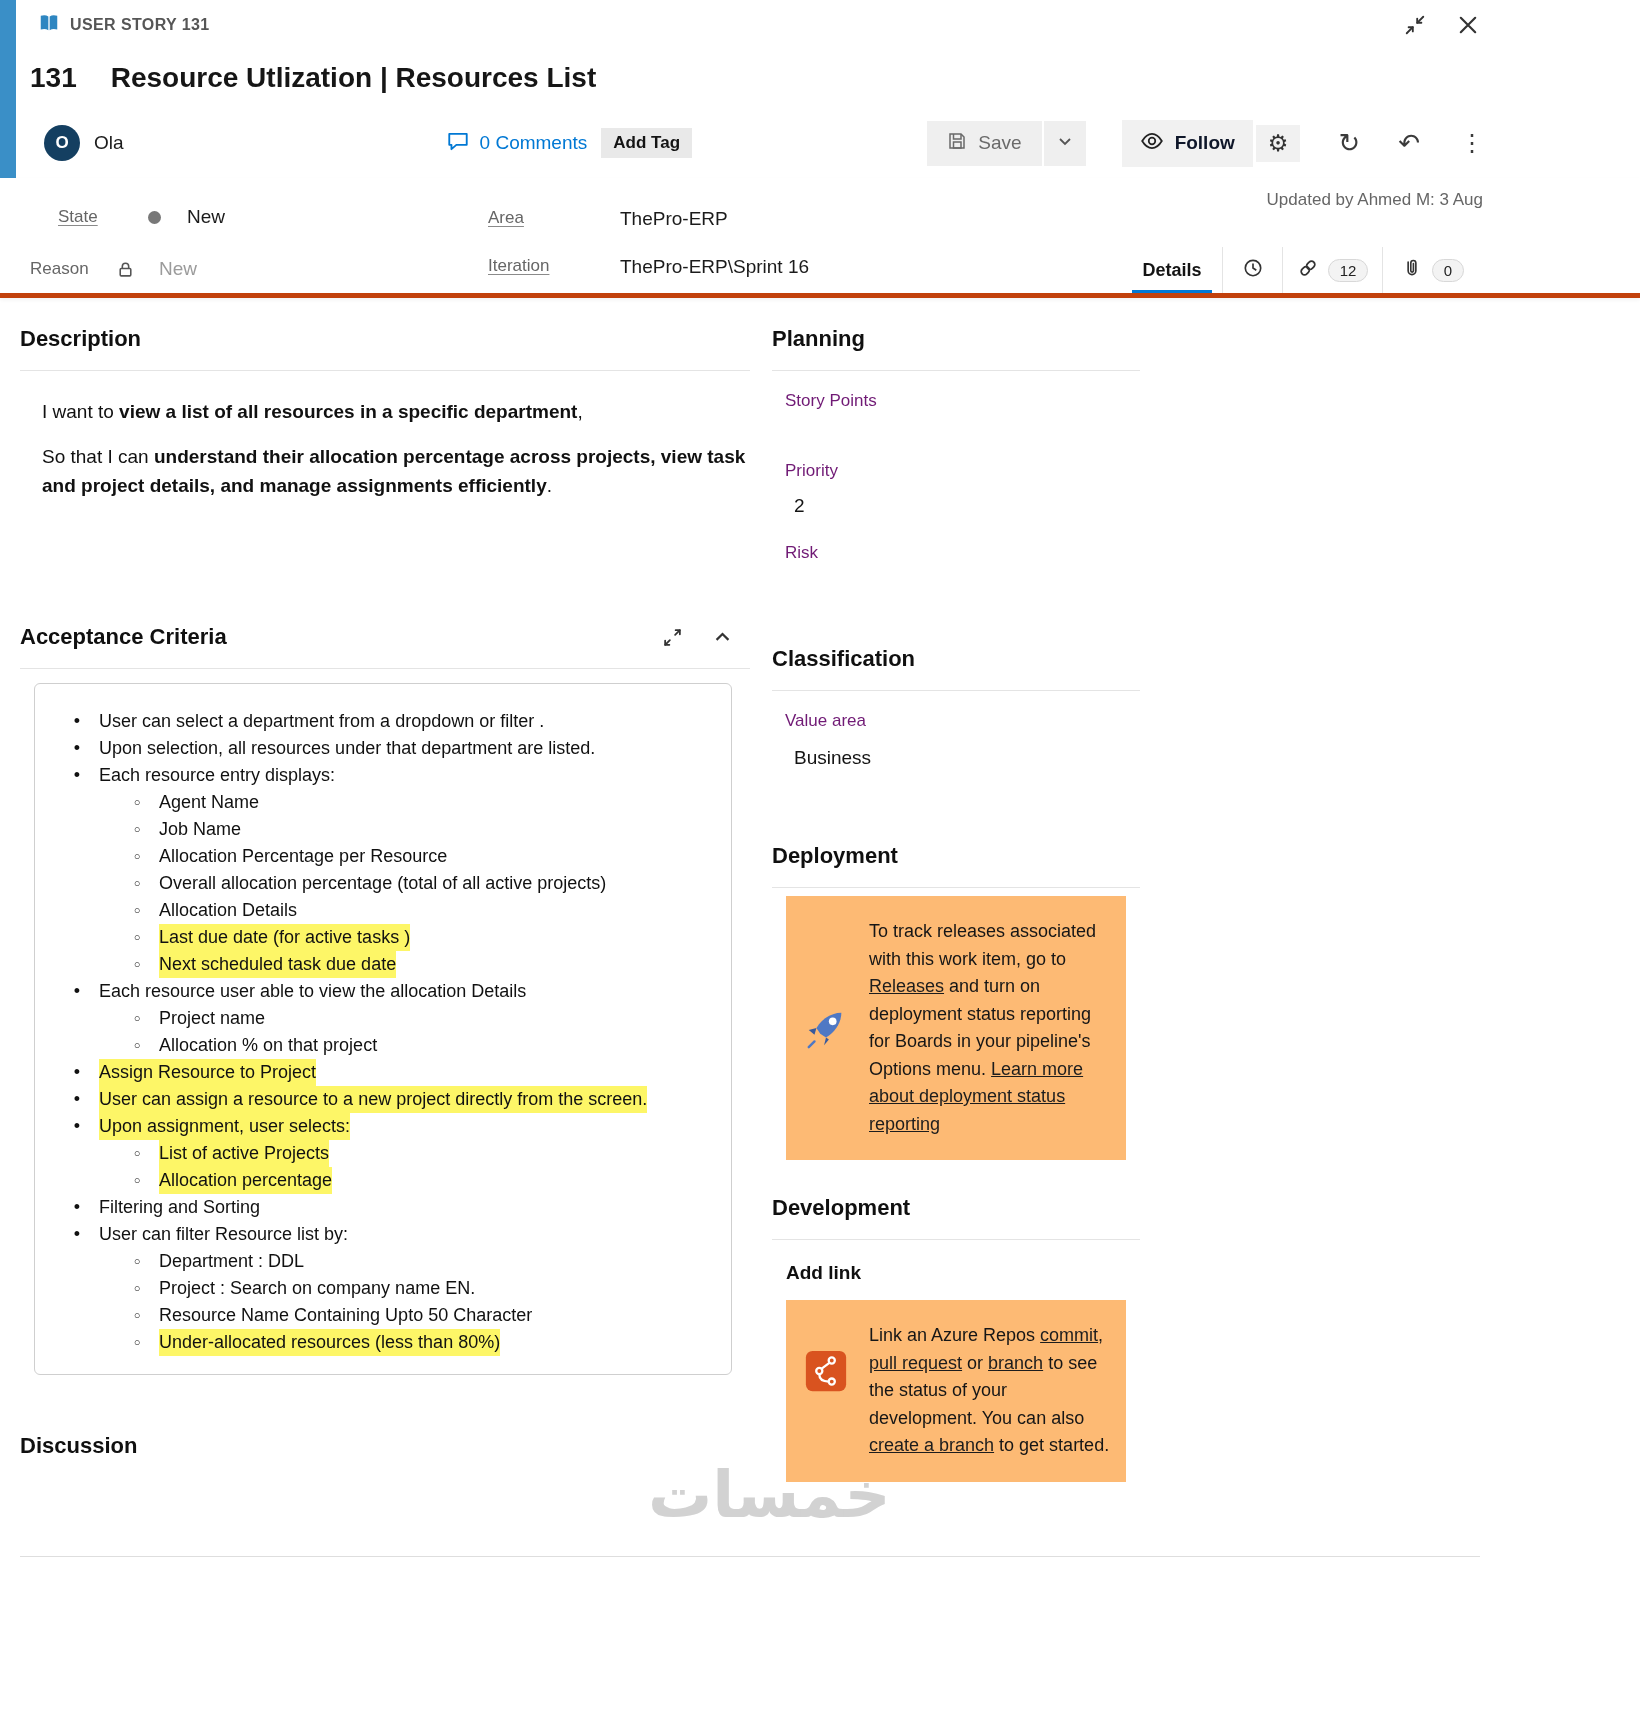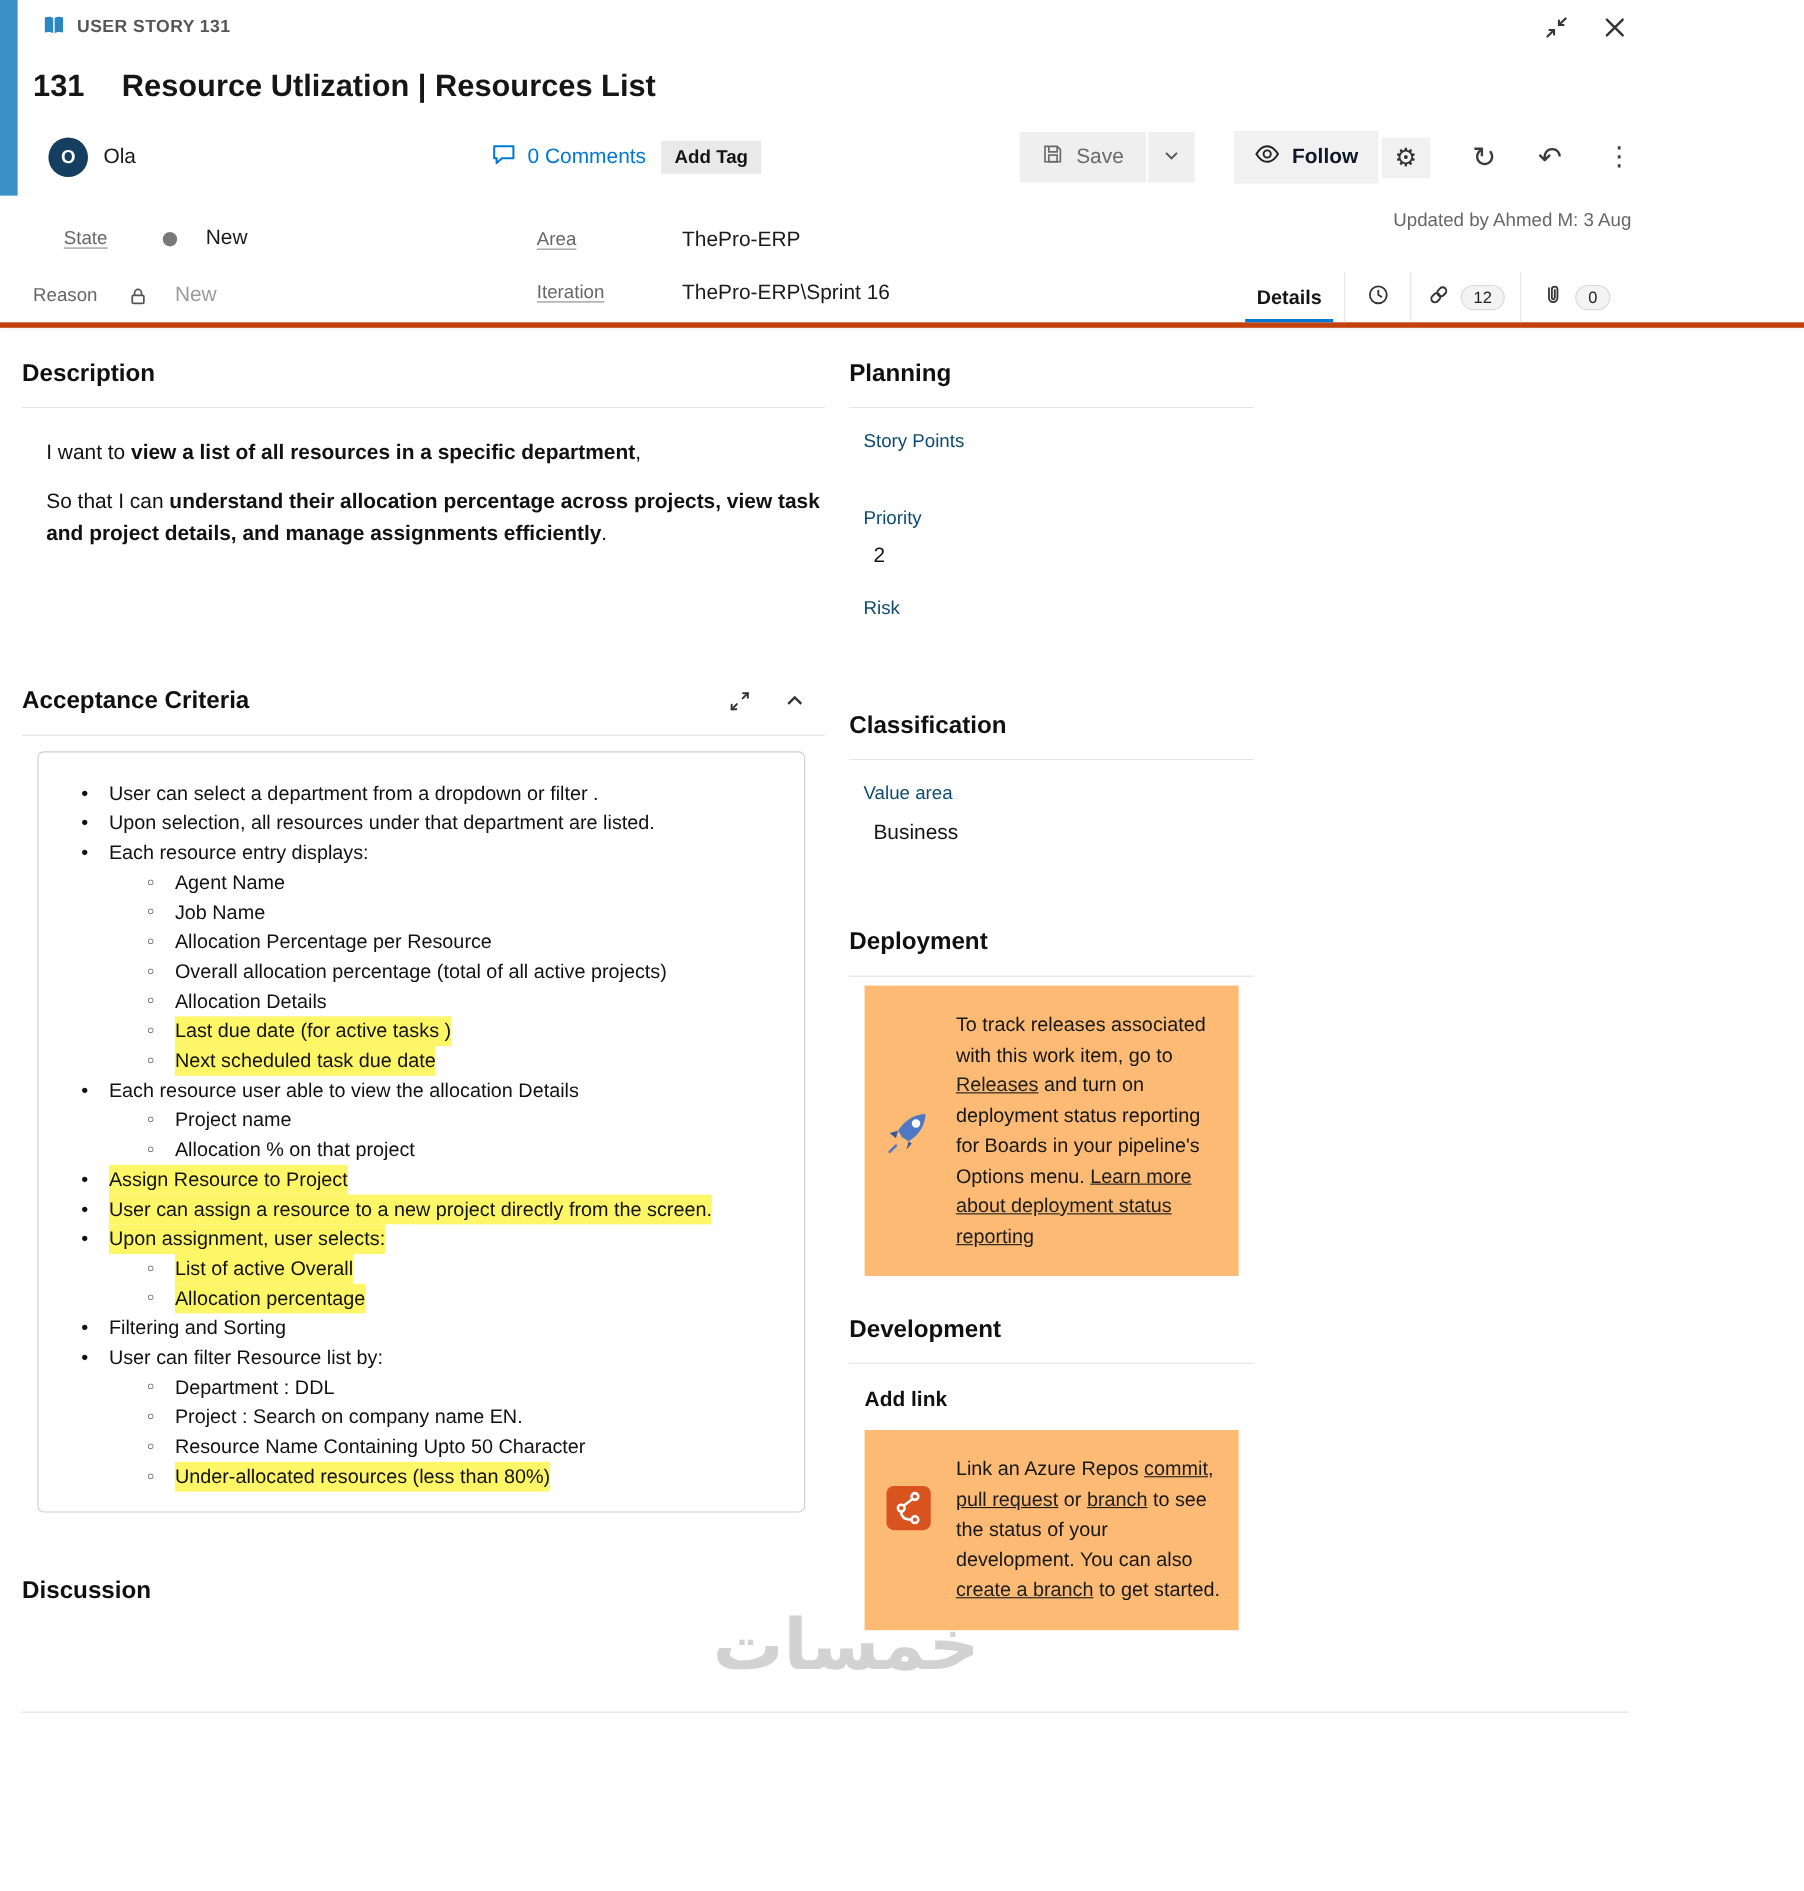--- a/index.html
+++ b/index.html
@@ -74,21 +74,21 @@
   .desc-body p { margin:0 0 16px 0; }
 
   .ac-box { margin:14px 0 0 14px; width:698px; border:1px solid #cfcfcf; border-radius:6px; padding:24px 64px 18px 20px; }
   .ac-row { display:flex; font-size:18px; line-height:27px; color:#111; }
   .ac-row .bullet { flex:none; width:44px; text-align:center; line-height:27px; }
   .ac-row.lvl1 .bullet { font-size:18px; }
   .ac-row.lvl2 { padding-left:60px; }
   .ac-row.lvl2 .bullet { font-size:11px; }
   .hl { background:var(--highlight,#fdf667); }
 
-  .field-label { color:#0c4a6e; font-size:17px; margin:20px 0 0 13px; }
+  .field-label { color:#701a75; font-size:17px; margin:20px 0 0 13px; }
   .gap-lg { margin-top:50px; }
   .gap-md { margin-top:26px; }
   .field-value { font-size:19px; color:#141414; margin:14px 0 0 22px; cursor:pointer; }
   .cls-label { }
   .cls-value { margin-top:16px; }
 
   .panel { margin:8px 0 0 14px; width:340px; background:#fdba74; padding:22px 16px 22px 14px; display:flex; gap:17px; }
   .panel-icon { flex:none; width:52px; display:flex; justify-content:center; }
   .panel-icon.center { align-items:center; }
   .panel-icon.top { align-items:flex-start; padding-top:26px; }
@@ -349,21 +349,21 @@
           <div class="ac-row lvl1">
             <span class="bullet">•</span>
             <span class="hl">User can assign a resource to a new project directly from the screen.</span>
           </div>
           <div class="ac-row lvl1">
             <span class="bullet">•</span>
             <span class="hl">Upon assignment, user selects:</span>
           </div>
           <div class="ac-row lvl2">
             <span class="bullet">○</span>
-            <span class="hl">List of active Overall</span>
+            <span class="hl">List of active Projects</span>
           </div>
           <div class="ac-row lvl2">
             <span class="bullet">○</span>
             <span class="hl">Allocation percentage</span>
           </div>
           <div class="ac-row lvl1">
             <span class="bullet">•</span>
             <span class="">Filtering and Sorting</span>
           </div>
           <div class="ac-row lvl1">

